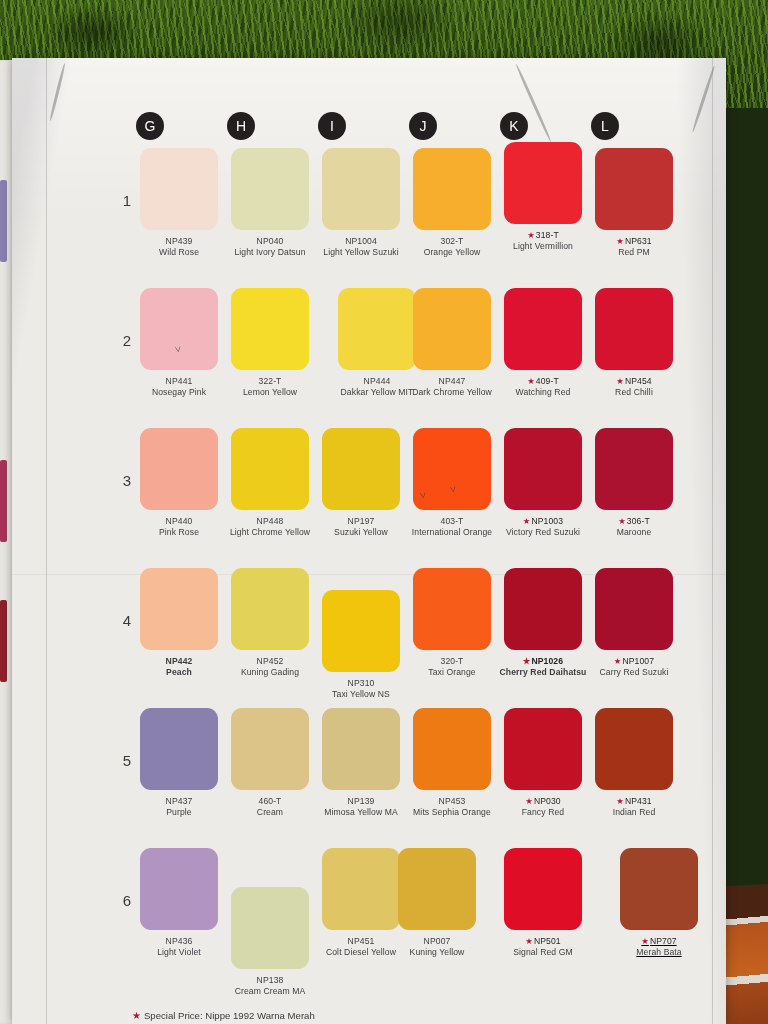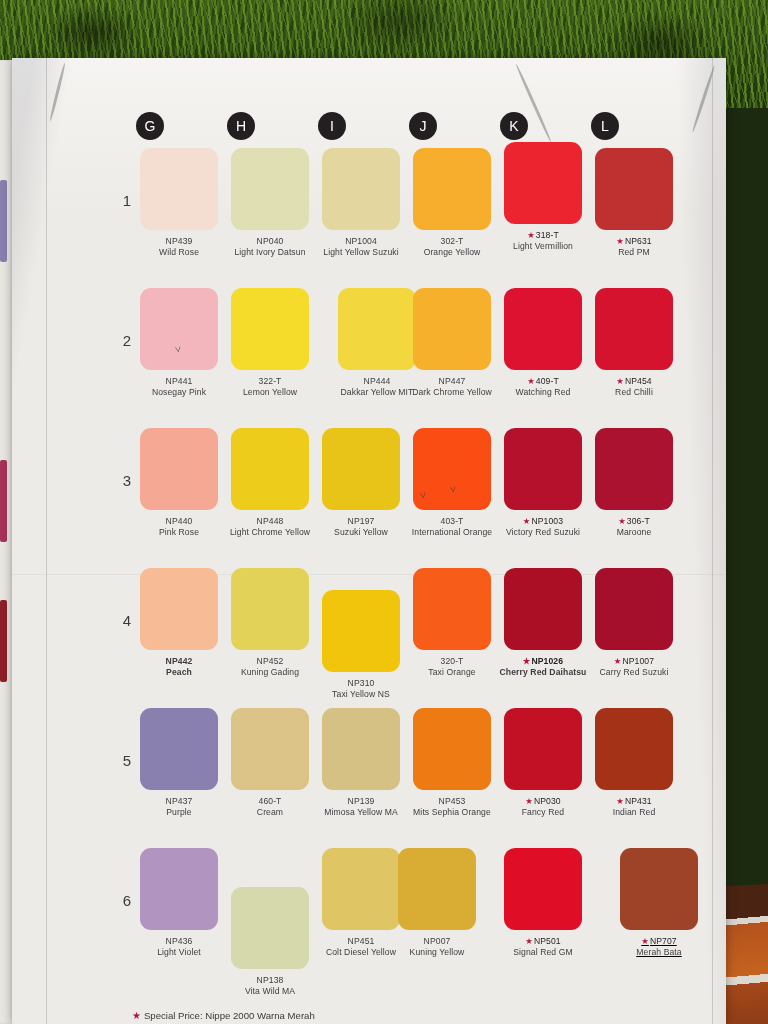--- a/index.html
+++ b/index.html
@@ -440,21 +440,21 @@
             <div class="swatch" style="background: rgb(178, 148, 192);"></div>
             <div class="cap">
               <div class="code">NP436</div>
               <div class="name">Light Violet</div>
             </div>
           </div>
           <div class="cell" style="left: 219px; top: 790px; margin-top: 39px;">
             <div class="swatch" style="background: rgb(213, 217, 171);"></div>
             <div class="cap">
               <div class="code">NP138</div>
-              <div class="name">Vita Wild MA</div>
+              <div class="name">Cream Cream MA</div>
             </div>
           </div>
           <div class="cell" style="left: 310px; top: 790px;">
             <div class="swatch" style="background: rgb(223, 197, 100);"></div>
             <div class="cap">
               <div class="code">NP451</div>
               <div class="name">Colt Diesel Yellow</div>
             </div>
           </div>
           <div class="cell" style="left: 386px; top: 790px;">
@@ -482,17 +482,17 @@
 
       <div id="ticks">
           <div class="tick" style="left: 163px; top: 285px;">˅</div>
           <div class="tick" style="left: 438px; top: 425px;">˅</div>
           <div class="tick" style="left: 408px; top: 431px;">˅</div>
         </div>
 
     </div>
 
     <div id="footer-note">
-      <span class="star">★</span><span>Special Price: Nippe 2000 Warna Merah</span>
+      <span class="star">★</span><span>Special Price: Nippe 1992 Warna Merah</span>
     </div>
 
   </div>
 </div>
 
 </body></html>

